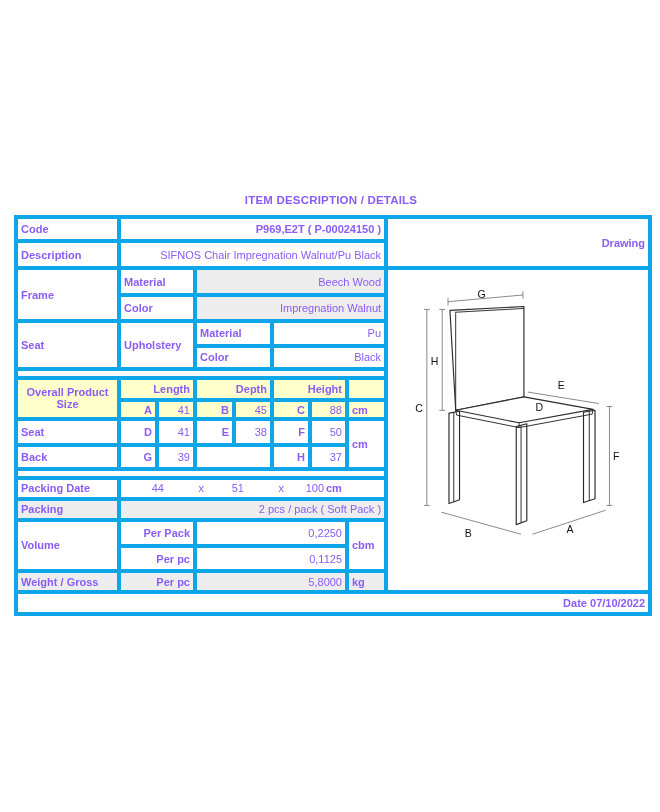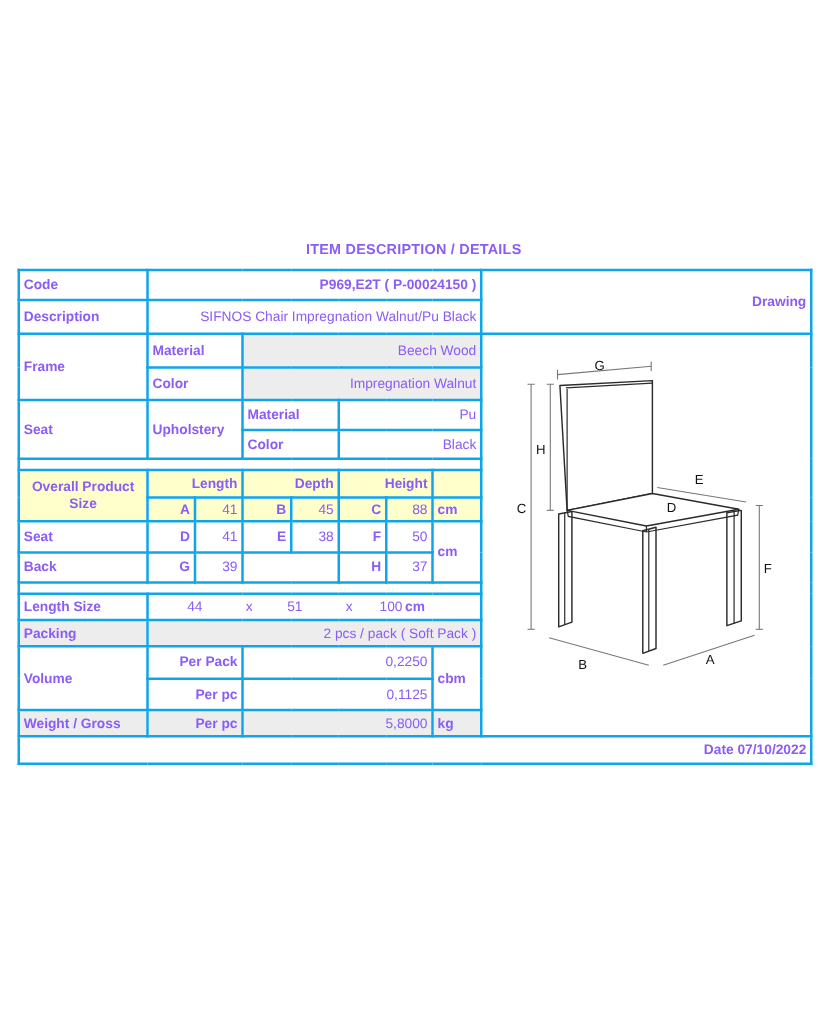--- a/index.html
+++ b/index.html
@@ -10,21 +10,21 @@
   #doc-title {
     position:absolute; left:14px; top:194px; width:634px;
     text-align:center; font-size:11.5px; font-weight:bold; letter-spacing:0.2px;
   }
   #spec-table {
     position:absolute; left:14px; top:215px;
     border-collapse:collapse; table-layout:fixed; width:634px;
     border:2px solid #000;
   }
   #spec-table td {
-    border:2px solid #0ea5e9; font-size:11px; padding:0 3px;
+    border:4px solid #0ea5e9; font-size:11px; padding:0 3px;
     vertical-align:middle; overflow:hidden; white-space:nowrap;
   }
   td.lbl  { font-weight:bold; text-align:left; padding-left:4px; }
   td.ctr  { text-align:right; }
   td.bold { font-weight:bold; }
   td.wrap { white-space:normal !important; line-height:1.15; }
   td.gray   { background:#EDEDED; }
   td.yellow { background:#FFFFCC; }
   td.unit { font-weight:bold; text-align:left; }
   .packrow { display:flex; align-items:center; }
@@ -181,21 +181,21 @@
       <td colspan="2"></td>
       <td class="ctr bold">H</td>
       <td class="ctr">37</td>
     </tr>
 
     <tr style="height:9px">
       <td colspan="8"></td>
     </tr>
 
     <tr style="height:21px">
-      <td class="lbl">Length Size</td>
+      <td class="lbl">Packing Date</td>
       <td colspan="7">
         <div class="packrow">
           <span>44</span>
           <span>x</span>
           <span>51</span>
           <span>x</span>
           <span>100</span>
           <span class="u">cm</span>
         </div>
       </td>

